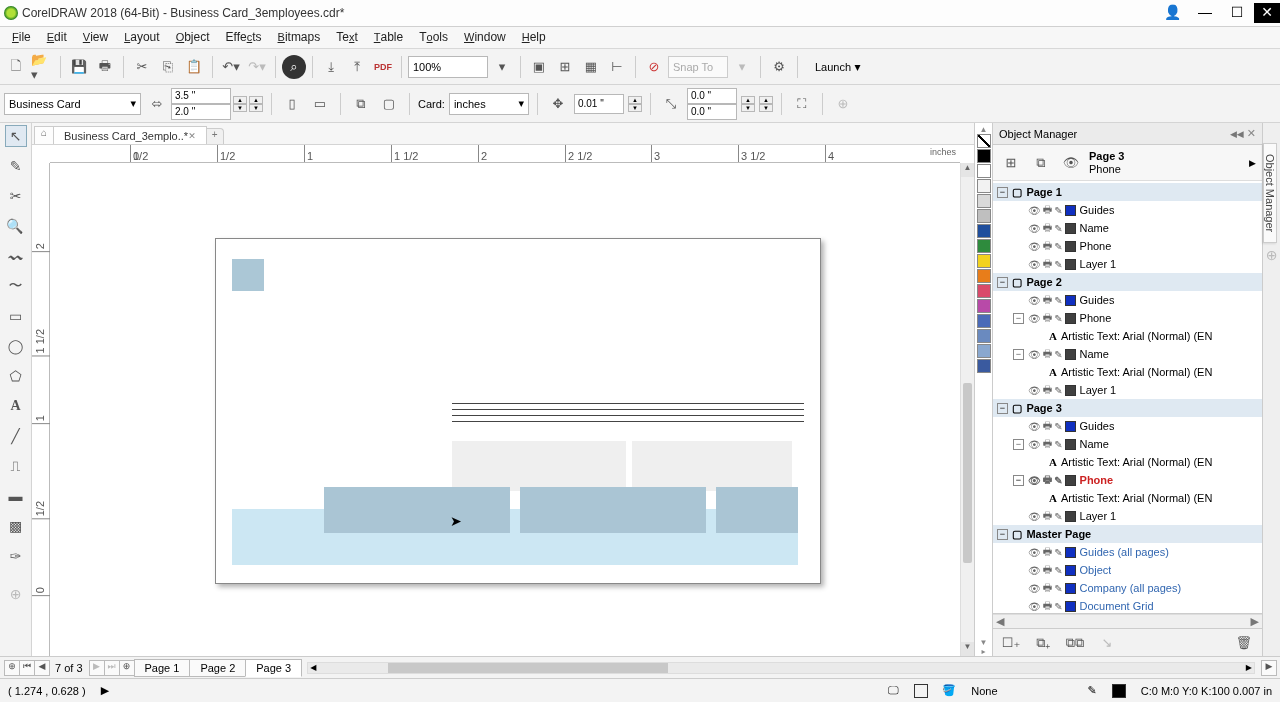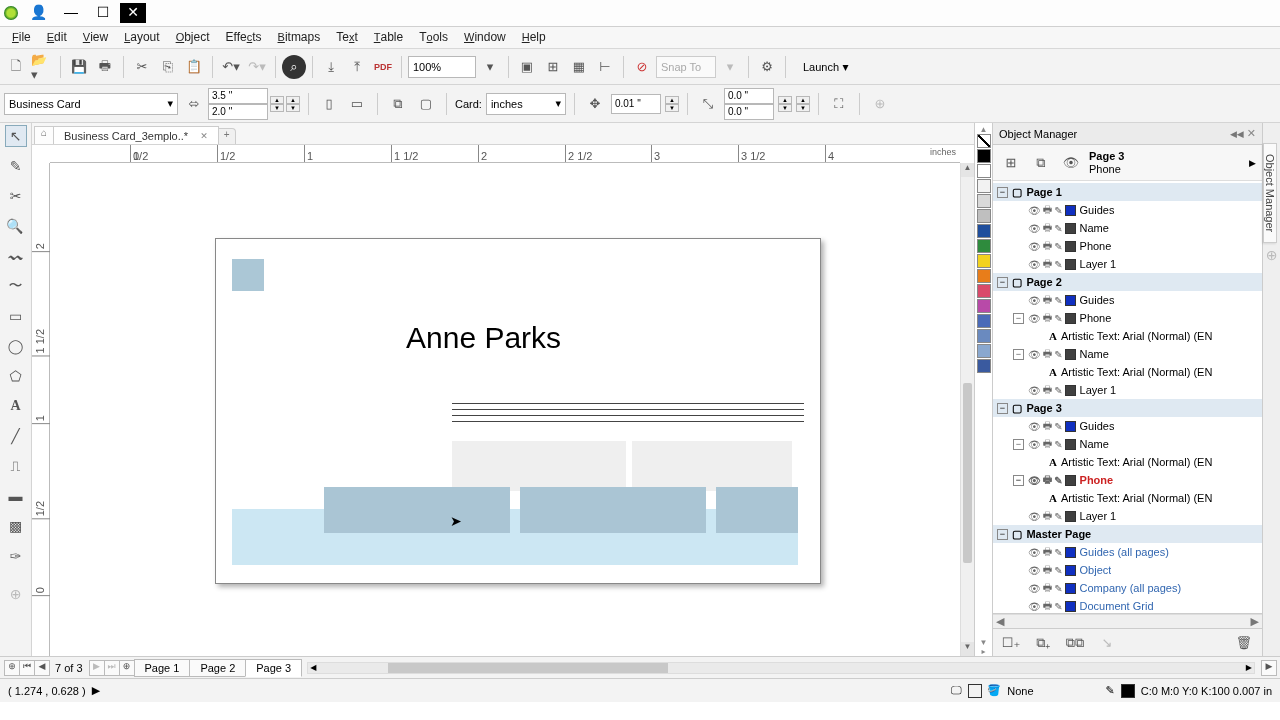--- a/index.html
+++ b/index.html
@@ -8,42 +8,42 @@
 .titlebar .logo { width:14px; height:14px; border-radius:50%; background:radial-gradient(circle,#b0e038 40%,#1f7a1f 70%); margin-right:4px; }
 .titlebar .title { flex:1; color:#333; font-size:12px; }
 .titlebar .wbtn { width:30px; height:20px; margin-left:2px; text-align:center; line-height:18px; font-size:14px; }
 .titlebar .closebtn { background:#000; color:#fff; width:26px; }
 .menubar { height:22px; background:#f7f7f7; border-bottom:1px solid #d8d8d8; display:flex; padding-left:4px; }
 .menubar span { padding:3px 8px; color:#222; font-size:12px; }
 .menubar span u{text-decoration:underline;}
 .toolbar1 { height:36px; background:#f3f3f3; border-bottom:1px solid #d4d4d4; display:flex; align-items:center; padding:0 4px; gap:2px; }
 .tbtn { width:24px; height:24px; border:1px solid transparent; border-radius:2px; display:flex; align-items:center; justify-content:center; color:#555; font-size:13px; }
 .tsep { width:1px; height:22px; background:#ccc; margin:0 4px; }
-.zoom { width:68px; height:22px; border:1px solid #b8b8b8; background:#fff; padding:0 4px; font-size:11px; }
+.zoom { width:80px; height:22px; border:1px solid #b8b8b8; background:#fff; padding:0 4px; font-size:11px; }
 .snap { width:60px; height:22px; border:1px solid #ccc; background:#fafafa; color:#aaa; padding:0 4px; font-size:11px; }
 .launch { padding:2px 10px; border:1px solid transparent; font-size:12px; }
 .toolbar2 { height:38px; background:#f3f3f3; border-bottom:1px solid #d4d4d4; display:flex; align-items:center; padding:0 4px; gap:4px; }
 .dd { height:22px; border:1px solid #b8b8b8; background:#fff; padding:0 4px; display:flex; align-items:center; font-size:11px; }
-.preset { width:174px;gap:40px; }
+.preset { width:137px;gap:40px; }
 .sizefld .wh{ display:flex; flex-direction:column; }
 .sizefld input { width:60px; height:16px; border:1px solid #b8b8b8; font-size:10px; padding:0 3px; }
 .spin { display:flex; flex-direction:column; }
 .spin div{ width:14px; height:8px; border:1px solid #b8b8b8; background:#f0f0f0; font-size:6px; text-align:center; line-height:6px; }
 .units { width:80px; }
 .nudge input { width:50px; height:20px; border:1px solid #b8b8b8; font-size:10px; padding:0 3px; }
 .dup { display:flex; flex-direction:column; }
 .dup input{ width:50px; height:16px; border:1px solid #b8b8b8; font-size:10px; padding:0 3px;}
 .mainrow { display:flex; height:533px; }
 .toolbox { width:32px; background:#f3f3f3; border-right:1px solid #d4d4d4; display:flex; flex-direction:column; align-items:center; padding-top:2px; gap:8px; }
 .toolbox .tl { width:22px; height:22px; display:flex; align-items:center; justify-content:center; color:#555; font-size:14px; position:relative; }
 .toolbox .tl.active { background:#e0e9f2; border:1px solid #8ab; }
 .canvasarea { flex:1; display:flex; flex-direction:column; position:relative; background:#fff; }
 .tabrow { height:22px; background:#f6f6f6; border-bottom:1px solid #d4d4d4; display:flex; align-items:end; padding-left:2px; }
 .tabrow .home { width:20px; height:18px; border:1px solid #ccc; border-bottom:none; background:#fdfdfd; margin-right:-1px; text-align:center; font-size:10px; color:#666;}
-.doctab { height:18px; padding:0 10px; border:1px solid #ccc; border-bottom:none; background:#fff; font-size:11px; color:#333; display:flex; align-items:center; gap:12px;}
+.doctab { height:18px; padding:0 10px; border:1px solid #ccc; border-bottom:none; background:#fff; font-size:11px; color:#333; display:flex; align-items:center; gap:0;}
 .doctab .x{font-size:9px;color:#888;}
 .addtab { width:18px; height:16px; border:1px solid #ccc; border-bottom:none; background:#f0f0f0; text-align:center; font-size:10px; color:#777; margin-left:-1px; border-radius:0 4px 0 0;}
 .hruler { height:18px; background:#fff; border-bottom:1px solid #bbb; margin-left:18px; margin-right:14px; position:relative; font-size:8px; color:#555; overflow:hidden;}
 .hruler .tick{position:absolute; top:0; height:18px; border-left:1px solid #888; padding-left:2px; line-height:22px;}
 .canvaswrap { flex:1; display:flex; }
 .vruler { width:18px; background:#fff; border-right:1px solid #bbb; position:relative; font-size:8px; color:#555;}
 .vruler .tick{position:absolute; left:0; width:18px; border-top:1px solid #888; padding-top:2px; text-align:right; padding-right:2px; writing-mode:vertical-rl; transform:rotate(180deg);}
 .canvas { flex:1; background:#fff; position:relative; overflow:hidden; }
 .vscroll{width:14px; background:#f0f0f0; border-left:1px solid #ddd; position:relative;}
 .vscroll .thumb{position:absolute; top:220px; left:2px; right:2px; height:180px; background:#c8c8c8; border-radius:2px;}
@@ -82,28 +82,29 @@
 .vtab{width:18px; background:#efefef; border-left:1px solid #ccc; padding-top:20px;}
 .vtabbtn{height:100px; writing-mode:vertical-rl; text-align:center; font-size:11px; color:#444; border:1px solid #ccc; background:#fafafa; margin-bottom:4px; box-shadow:-1px 1px 2px rgba(0,0,0,.1);}
 .pagenav { height:22px; background:#f3f3f3; border-top:1px solid #ccc; display:flex; align-items:center; padding:0 4px; gap:0;}
 .pagenav .nbtn{width:16px; height:16px; border:1px solid #bbb; background:#fafafa; text-align:center; font-size:9px; color:#555; margin-right:-1px;}
 .pagenav .cnt{padding:0 6px; font-size:11px;}
 .pagenav .ptab{padding:2px 10px; border:1px solid #bbb; background:#fafafa; font-size:11px; margin-right:-1px;}
 .pagenav .ptab.act{background:#fff; border-bottom-color:#fff;}
 .pagenav .hscroll{flex:1; margin:0 6px; height:12px; background:#eaeaea; position:relative; border:1px solid #ddd;}
 .pagenav .hscroll .thumb{position:absolute; left:80px; width:280px; top:0; bottom:0; background:#c8c8c8;}
 .status { height:24px; background:#f3f3f3; border-top:1px solid #ccc; display:flex; align-items:center; padding:0 8px; font-size:11px; justify-content:space-between;}
-.status .grp{display:flex; align-items:center; gap:6px;}
+.status .grp{display:flex; align-items:center; gap:15px;}
 .status .fillsw{width:14px; height:14px; border:1px solid #333; background:#000;}
 </style>
 </head>
 <body>
 
 <div class="titlebar">
   <div class="logo"></div>
+  <div class="title">CorelDRAW 2018 (64-Bit) - Business Card_3employees.cdr*</div>
   <div class="wbtn">👤</div>
   <div class="wbtn">—</div>
   <div class="wbtn">☐</div>
   <div class="wbtn closebtn">✕</div>
 </div>
 
 <div class="menubar">
   <span><u>F</u>ile</span>
   <span><u>E</u>dit</span>
   <span><u>V</u>iew</span>
@@ -261,21 +262,20 @@
       <div class="vruler">
         <div class="tick" style="top:80px;">2</div>
         <div class="tick" style="top:166px;">1 1/2</div>
         <div class="tick" style="top:252px;">1</div>
         <div class="tick" style="top:338px;">1/2</div>
         <div class="tick" style="top:424px;">0</div>
       </div>
       <div class="canvas">
         <div class="card">
           <div class="sq"></div>
-          <div class="h2">Anne Parks</div>
           <div class="lines">
               <div></div>
               <div></div>
               <div></div>
               <div></div>
             </div>
           <div class="rects">
             <div class="r4"></div>
               <div class="r5"></div>
             <div class="r1"></div>

